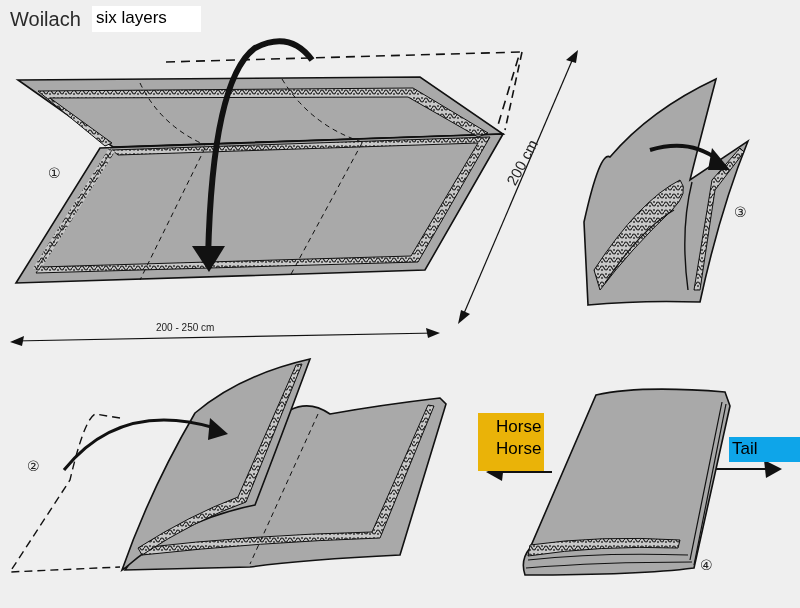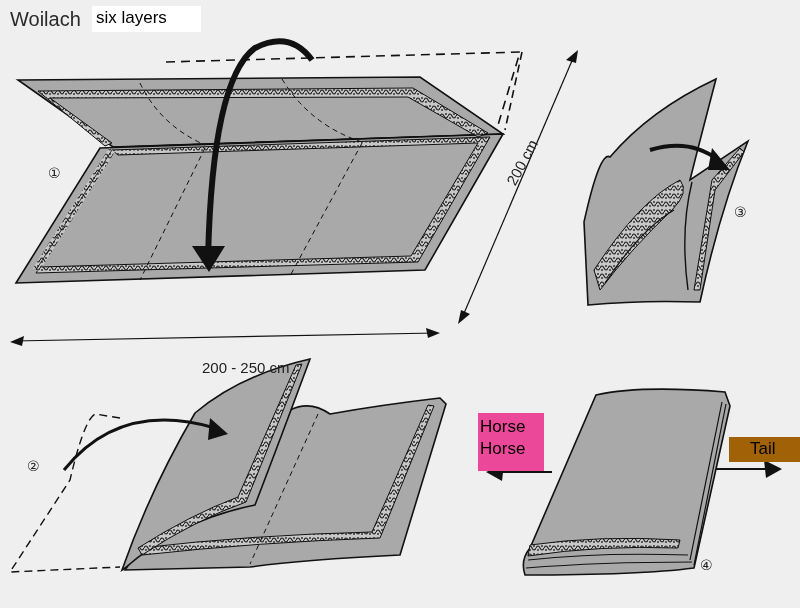--- a/index.html
+++ b/index.html
@@ -12,32 +12,32 @@
     .canvas { position: absolute; left: 0; top: 0; width: 800px; height: 608px; }
     .label {
       position: absolute; color: #000;
       font-family: "Liberation Sans", sans-serif;
     }
     .title-main { left: 10px; top: 8px; font-size: 20px; color: #2a2a2a; }
     .title-box {
       left: 92px; top: 6px; width: 109px; height: 26px;
       background: #fff; font-size: 17px; padding-left: 4px; box-sizing: border-box; line-height: 24px;
     }
-    .dim-width { left: 156px; top: 359px; font-size: 15px; color: #222; margin-left: 46px; }
+    .dim-width { left: 156px; top: 322px; font-size: 10px; color: #222; }
     .dim-height {
       left: 503px; top: 180px; font-size: 15px; color: #222;
       transform: rotate(-62deg); transform-origin: left top;
     }
     .horse-box {
-      left: 478px; top: 413px; width: 66px; height: 58px; background: #ec4899;
-      font-size: 17px; line-height: 22px; padding: 3px 0 0 2px; box-sizing: border-box;
+      left: 478px; top: 413px; width: 66px; height: 58px; background: #eab308;
+      font-size: 17px; line-height: 22px; padding: 3px 0 0 18px; box-sizing: border-box;
     }
     .tail-box {
-      left: 729px; top: 437px; width: 71px; height: 25px; background: #a16207;
-      font-size: 17px; line-height: 23px; padding-left: 21px; box-sizing: border-box;
+      left: 729px; top: 437px; width: 71px; height: 25px; background: #0ea5e9;
+      font-size: 17px; line-height: 23px; padding-left: 3px; box-sizing: border-box;
     }
   </style>
 </head>
 <body>
 
 <svg class="canvas" viewBox="0 0 800 608" xmlns="http://www.w3.org/2000/svg">
   <defs>
     <pattern id="border" width="8" height="8" patternUnits="userSpaceOnUse">
       <rect width="8" height="8" fill="#c8c8c8"></rect>
       <path d="M0 4 Q2 0 4 4 T8 4" stroke="#222" stroke-width="1.2" fill="none"></path>

